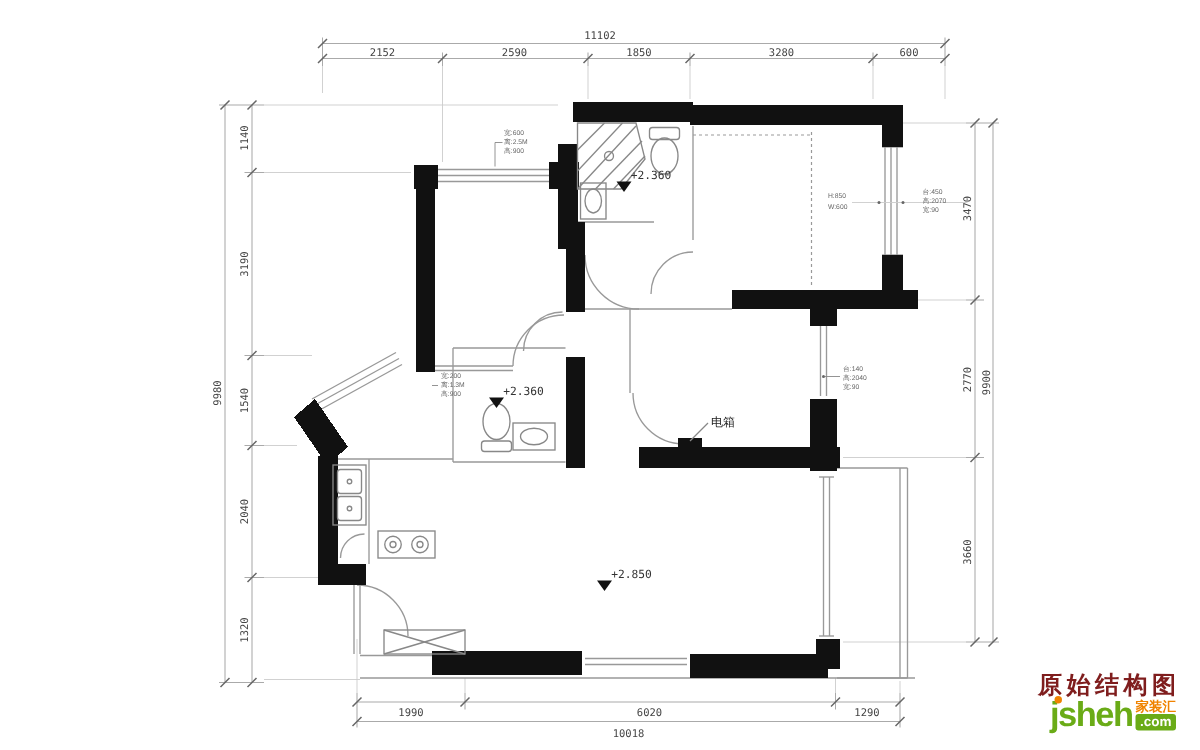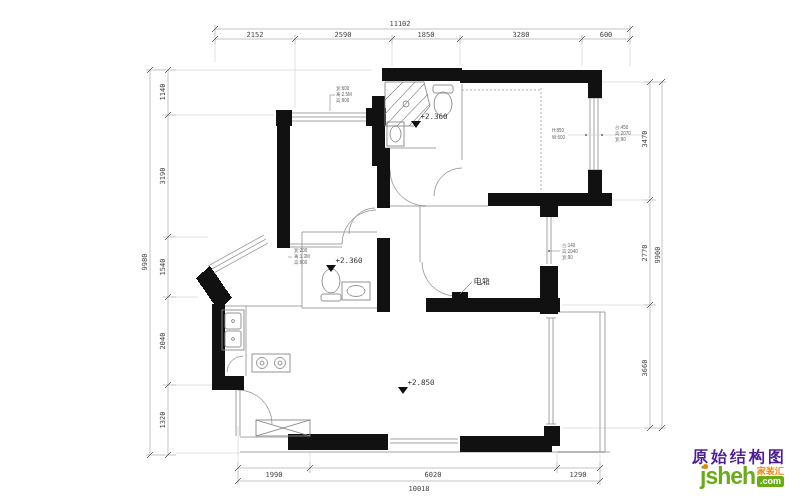--- a/index.html
+++ b/index.html
@@ -4,21 +4,21 @@
 <style>
   html,body{margin:0;padding:0;background:#fff;}
   #stage{position:relative;width:800px;height:500px;background:#ffffff;overflow:hidden;
          font-family:"Liberation Sans","DejaVu Sans",sans-serif;}
   #plan-svg{position:absolute;left:0;top:0;}
   .dimtext{font-family:"DejaVu Sans Mono","Liberation Mono",monospace;font-size:7px;fill:#444;}
   .totaltext{font-family:"DejaVu Sans Mono","Liberation Mono",monospace;font-size:7px;fill:#444;}
   .lbl{font-size:8px;fill:#222;}
   .lvl{font-family:"DejaVu Sans Mono","Liberation Mono",monospace;font-size:7.5px;fill:#333;}
   .ann{font-size:4.5px;fill:#666;}
-  #title{position:absolute;left:692px;top:447px;width:104px;color:#4c1d95;font-size:16px;
+  #title{position:absolute;left:692px;top:447px;width:104px;color:#7f1d1d;font-size:16px;
          font-weight:700;letter-spacing:3px;white-space:nowrap;}
   #logo{position:absolute;left:700px;top:465px;display:flex;align-items:flex-start;}
   #logo .main{color:#6aab17;font-weight:800;font-size:23px;line-height:23px;letter-spacing:-1px;
               position:relative;}
   #logo .dot{position:absolute;left:3px;top:-1px;width:5px;height:5px;border-radius:50%;
              background:#f08300;}
   #logo .right{display:flex;flex-direction:column;margin-left:2px;margin-top:1px;}
   #logo .badge{color:#f08300;font-size:9px;font-weight:700;line-height:10px;}
   #logo .tld{background:#6aab17;color:#fff;font-size:9px;font-weight:700;line-height:11px;
              padding:0 2px;border-radius:2px;text-align:center;}

